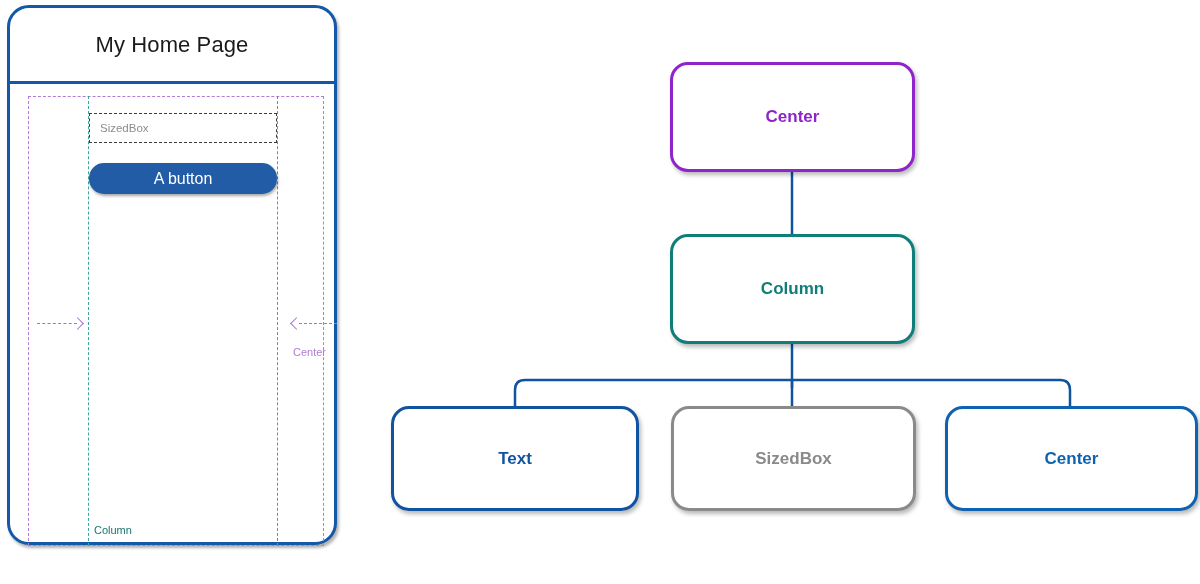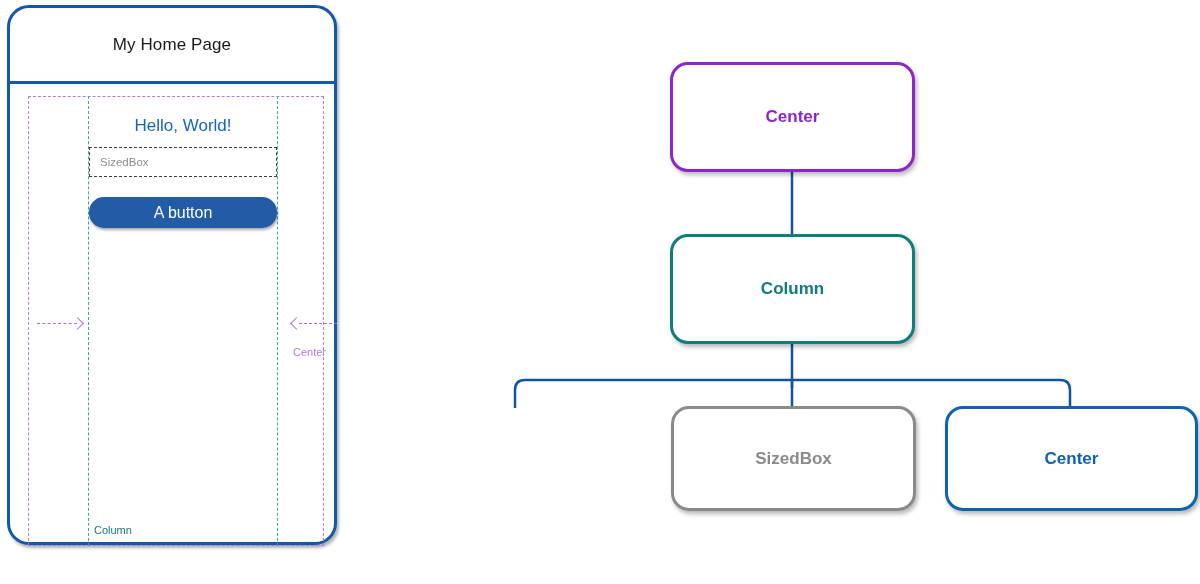--- a/index.html
+++ b/index.html
@@ -39,21 +39,21 @@
     left: 0; top: 0;
     width: 100%;
     height: 76px;
     border-bottom: 3px solid #1359a8;
     box-sizing: border-box;
     display: flex;
     align-items: center;
     justify-content: center;
   }
   .phone-appbar-title {
-    font-size: 17px;
+    font-size: 22px;
     color: #1a1a1a;
     letter-spacing: 0.1px;
   }
 
   
   .center-guide {
     position: absolute;
     left: 18px;
     top: 88px;
     width: 296px;
@@ -202,21 +202,20 @@
     <div class="guide-label center">Center</div>
 
     <div class="arrow-row">
       <div class="arrow-line arrow-left-line"></div>
       <div class="arrow-head right"></div>
       <div class="arrow-line arrow-right-line"></div>
       <div class="arrow-head left"></div>
     </div>
 
     <div class="phone-content">
-      <div class="hello-text">Hello, World!</div>
 
       <div class="sizedbox-box">
         <span class="sizedbox-label">SizedBox</span>
       </div>
 
       <div class="a-button">
         <span class="a-button-label">A button</span>
       </div>
     </div>
 
@@ -251,20 +250,23 @@
   </svg>
 
   <div class="node node-center">
     <span class="node-label">Center</span>
   </div>
 
   <div class="node node-column">
     <span class="node-label">Column</span>
   </div>
 
+  <div class="node node-text">
+    <span class="node-label">Text</span>
+  </div>
 
   <div class="node node-sizedbox">
     <span class="node-label">SizedBox</span>
   </div>
 
   <div class="node node-button">
     <span class="node-label">Center</span>
   </div>
 
 </div>

